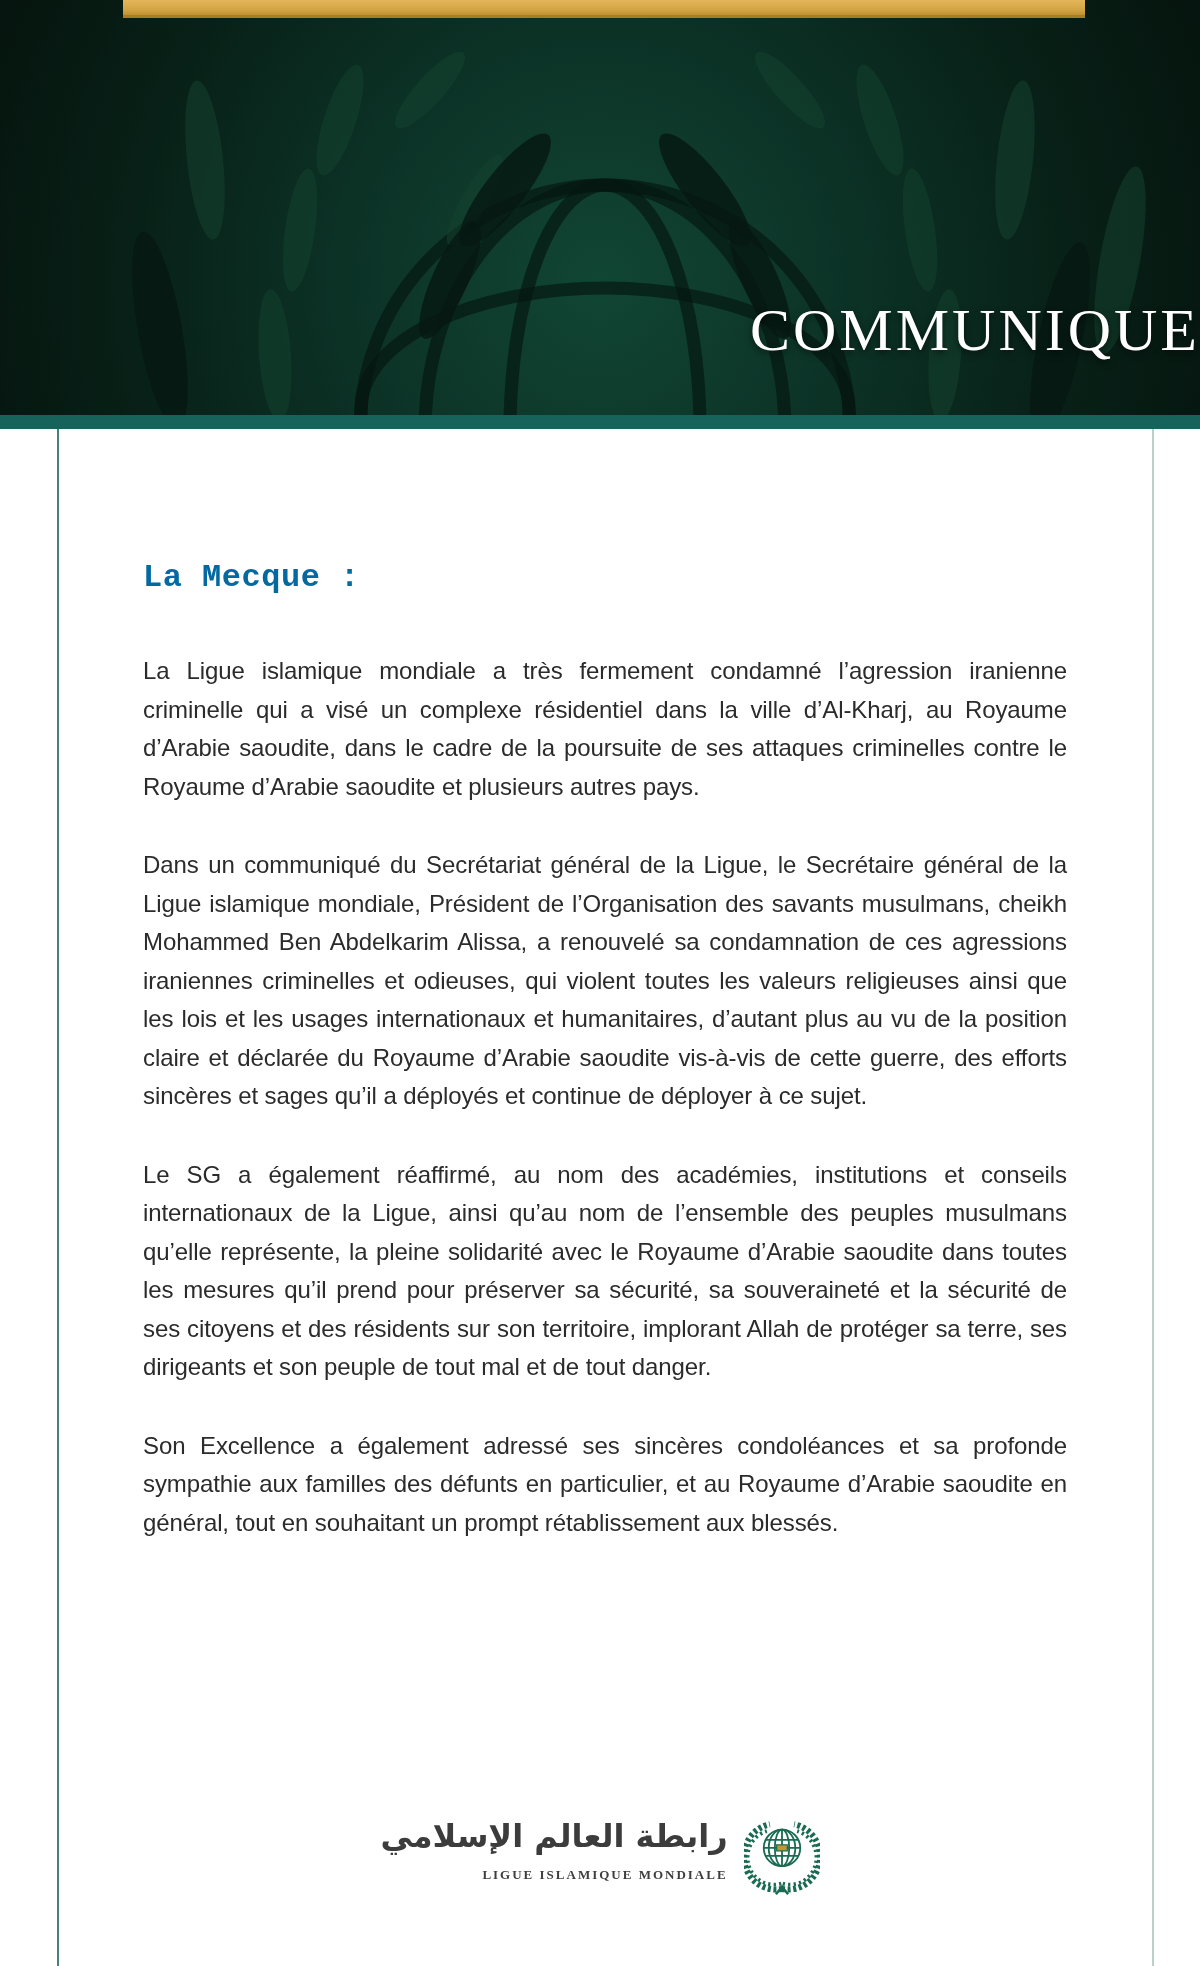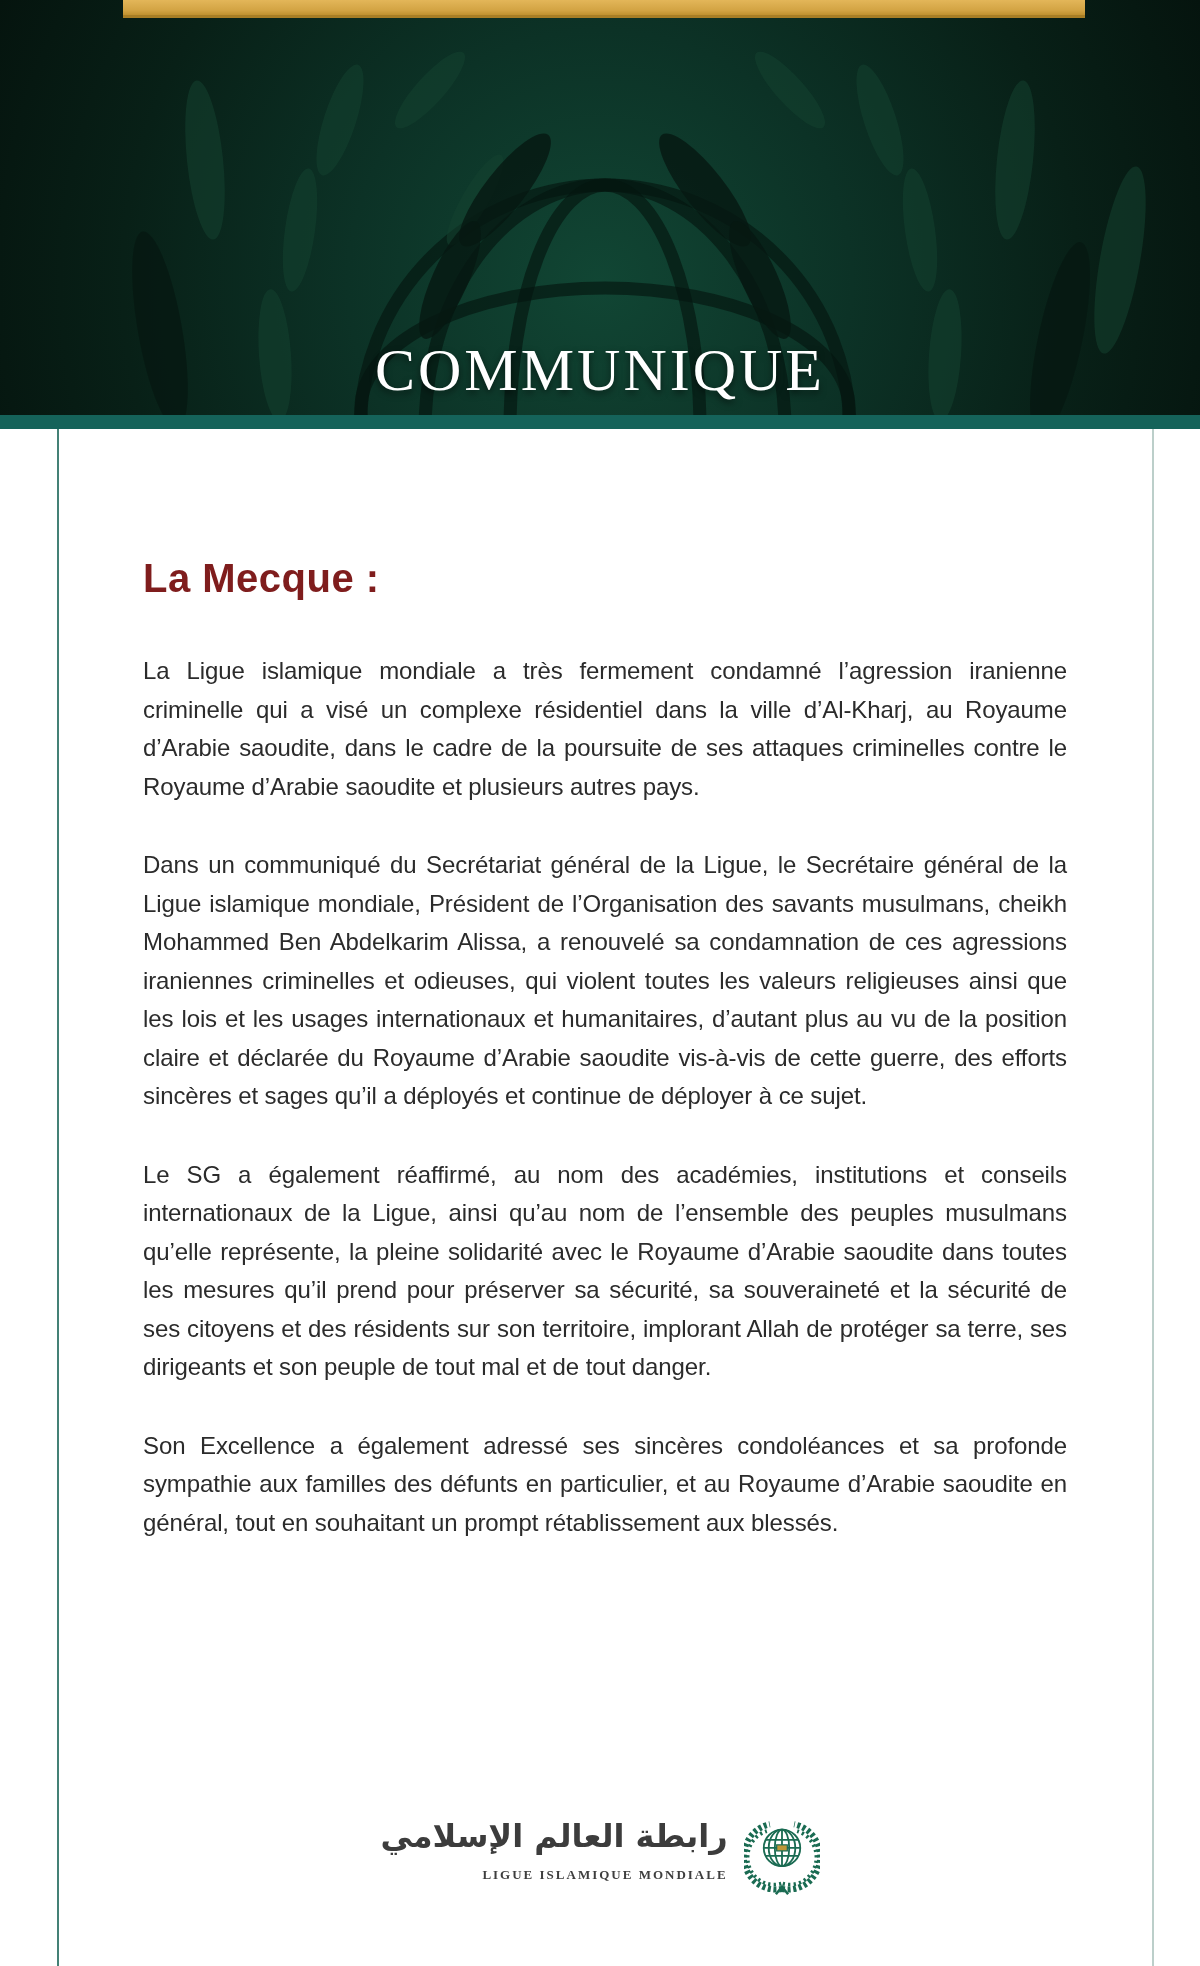--- a/index.html
+++ b/index.html
@@ -21,52 +21,51 @@
   }
   .header-deco{position:absolute;inset:0;pointer-events:none;}
   .gold-bar{
     position:absolute;left:123px;top:0;width:962px;height:15px;
     background:linear-gradient(#e3b659,#d2a343 70%,#c0912f);
     border-bottom:3px solid #a87e25;
     box-sizing:content-box;
   }
   .main-title{
     position:absolute;left:0;right:0;top:296px;
-    text-align:center;
+    text-align:right;
     font-family:"Liberation Serif",serif;
     font-size:60px;
     font-weight:400;
     letter-spacing:3px;
     color:#ffffff;
     text-shadow:0 3px 7px rgba(0,0,0,0.55);
     white-space:nowrap;
-    margin-top:40px;
   }
   .teal-band{height:14px;background:#15635a;}
 
   
   .page{
     position:relative;
     height:1537px;
     background:#ffffff;
   }
   .rule-left{position:absolute;left:57px;top:0;bottom:0;width:2px;background:#448176;}
   .rule-right{position:absolute;left:1152px;top:0;bottom:0;width:2px;background:#bccfca;}
 
   .content{
     position:absolute;top:0;left:143px;width:924px;
   }
   .location-heading{
     margin:127px 0 52px 0;
-    font-family:Liberation Sans, sans-serif;
+    font-family:Liberation Mono, monospace;
     font-weight:700;
-    font-size:40px;
+    font-size:32px;
     line-height:44px;
     letter-spacing:0.5px;
-    color:#7f1d1d;
+    color:#0369a1;
   }
   .body-paragraph{
     margin:0;
     font-size:24px;
     line-height:38.5px;
     font-weight:500;
     letter-spacing:-0.1px;
     color:#2b2b2b;
     text-align:justify;
   }

